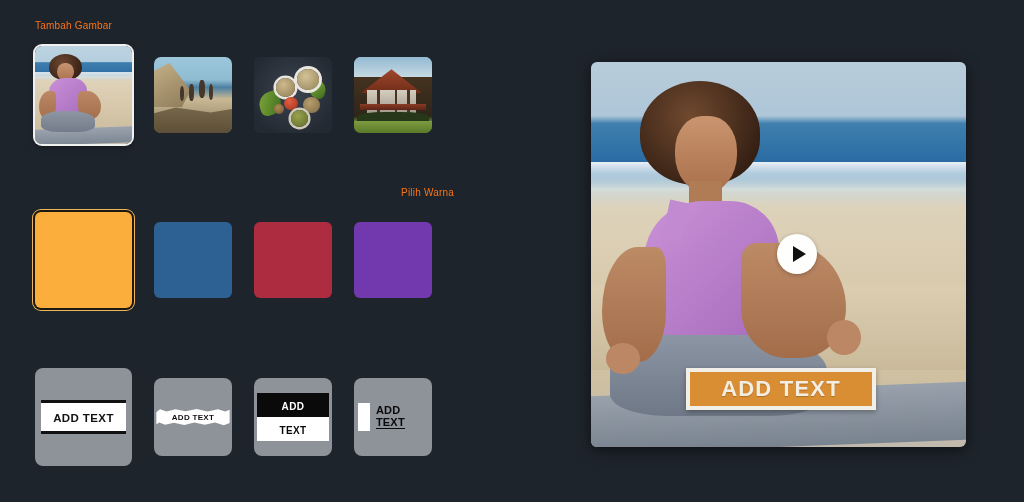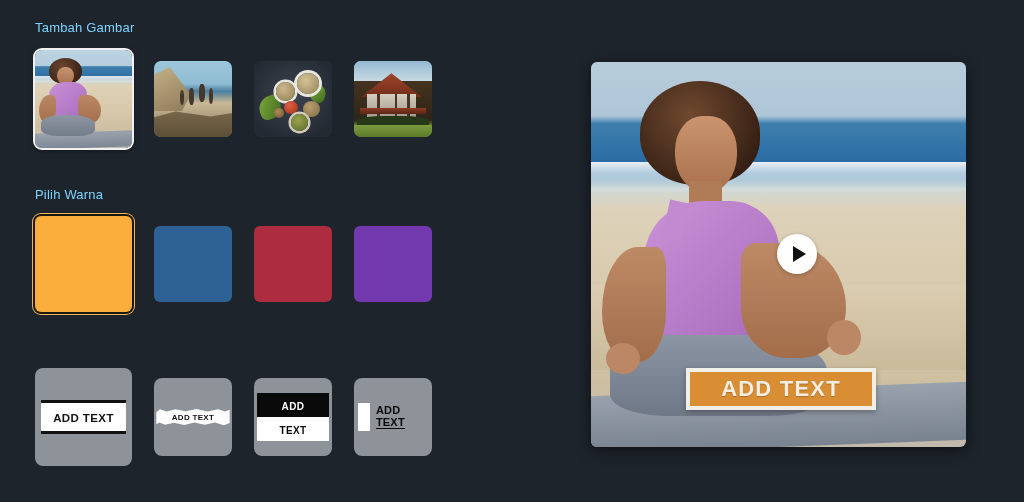--- a/index.html
+++ b/index.html
@@ -8,28 +8,28 @@
     background: #1e242c;
     font-family: "Liberation Sans", sans-serif;
     overflow: hidden;
   }
   .app { position: relative; width: 1024px; height: 502px; background: #1e242c; }
 
   
   .panel { position: absolute; left: 0; top: 0; width: 560px; height: 502px; }
 
   .section-label {
-    color: #7dd3fc;
-    font-size: 13px;
+    color: #f97316;
+    font-size: 10px;
     letter-spacing: .2px;
     font-weight: 400;
   }
 
   .sec-images { position: absolute; left: 35px; top: 20px; }
-  .sec-colors { position: absolute; left: 35px; top: 187px; }
+  .sec-colors { position: absolute; left: 35px; top: 187px; text-align: right; }
   .sec-textboxes { position: absolute; left: 35px; top: 352px; }
 
   .row { display: flex; align-items: center; }
 
   
   .thumbs { margin-top: 14px; height: 100px; }
   .thumb {
     border-radius: 7px;
     overflow: hidden;
     position: relative;

